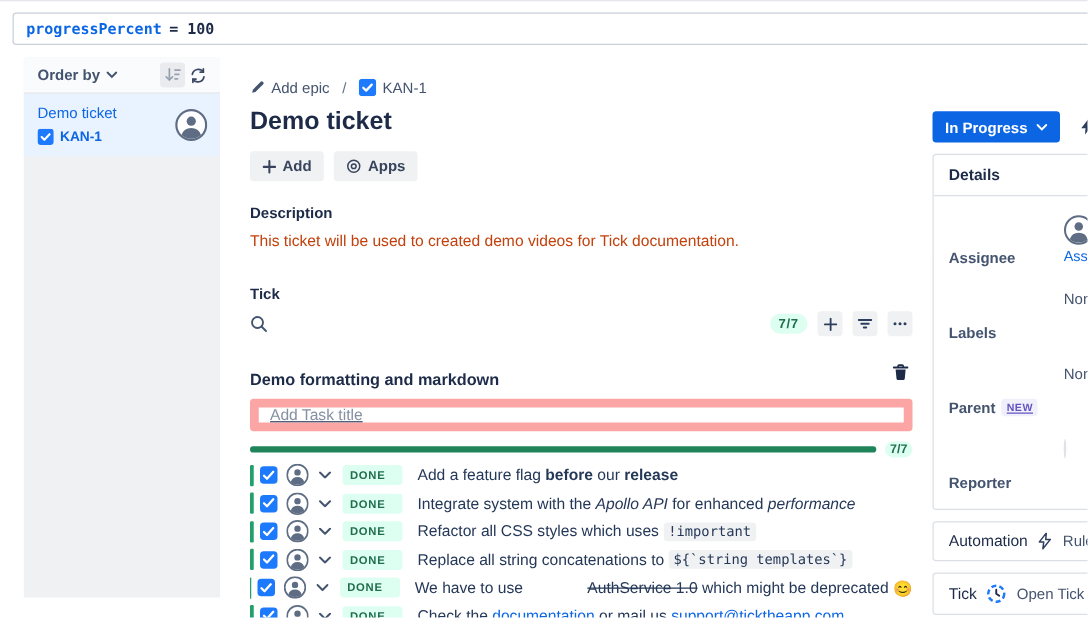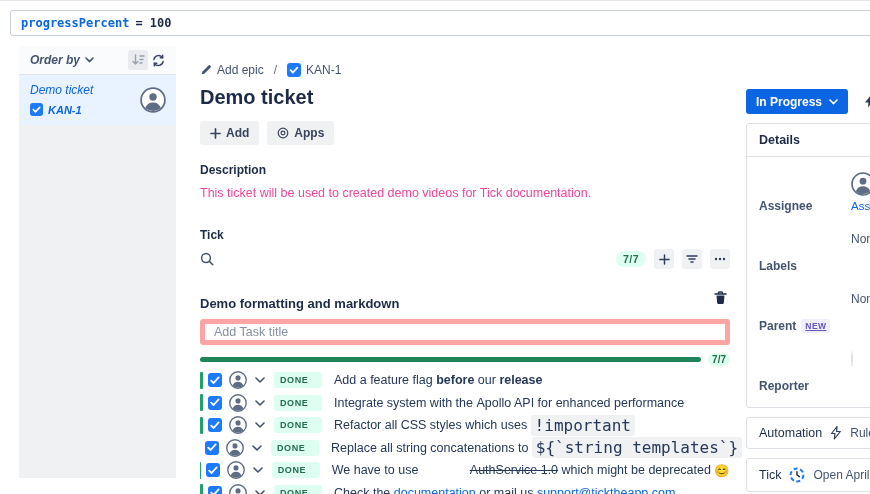--- a/index.html
+++ b/index.html
@@ -15,21 +15,21 @@
     position:absolute; left:10px; top:9px; width:866px; height:26px;
     border:1px solid #C9CFD8; border-radius:3px; background:#fff;
     display:flex; align-items:center; padding:0 10px;
     font-family:"DejaVu Sans Mono", monospace; font-size:12px; font-weight:bold;
   }
   .topbar .var { color:#0B66E4; }
   .topbar .val { color:#1D2B48; margin-left:6px; }
   
   .sidebar {
     position:absolute; left:19px; top:45px; width:157px; bottom:16px;
-    background:#F0F1F3; border-radius:3px 3px 0 0; overflow:hidden;font-style:italic;
+    background:#F0F1F3; border-radius:3px 3px 0 0; overflow:hidden;
   }
   .sidebar-header {
     height:29px; background:#FAFBFC; border-bottom:1px solid #E2E4E9;
     display:flex; align-items:center; padding:0 8px 0 11px;
   }
   .orderby { font-size:12px; font-weight:bold; color:#44546F; display:flex; align-items:center; gap:5px; cursor:pointer; }
   .sidebar-header .spacer { flex:1; }
   .icon-btn-sm {
     width:20px; height:20px; border-radius:3px; display:flex; align-items:center; justify-content:center;
     cursor:pointer;
@@ -50,38 +50,38 @@
   .breadcrumb .sep { color:#626F86; margin:0 4px; }
   .page-title { margin-top:9px; font-size:20px; font-weight:600; color:#1D2B48; }
   .btn-row { margin-top:12px; display:flex; gap:8px; }
   .gray-btn {
     background:#F0F1F3; border:none; border-radius:3px; height:24px; padding:0 10px;
     font-family:inherit; font-size:12px; font-weight:bold; color:#38445C;
     display:flex; align-items:center; gap:5px; cursor:pointer;
   }
   .section-label { font-size:12px; font-weight:bold; color:#1D2B48; }
   .desc-label { margin-top:18px; }
-  .desc-text { margin-top:9px; font-size:12.5px; color:#ec4899; }
+  .desc-text { margin-top:9px; font-size:12.5px; color:#c2410c; }
   .tick-label { margin-top:28px; }
   .tick-toolbar { margin-top:5px; display:flex; align-items:center; height:24px; }
   .tick-toolbar .spacer { flex:1; }
   .pill-green {
     background:#DCFFF1; color:#216E4E; font-size:10.5px; font-weight:bold;
     padding:2px 7px; border-radius:9px; letter-spacing:0.5px;
   }
   .tool-btn {
     width:20px; height:20px; background:#F0F1F3; border-radius:3px; border:none;
     display:flex; align-items:center; justify-content:center; margin-left:8px; cursor:pointer;
   }
   .group-header { margin-top:13px; display:flex; align-items:center; }
   .group-title { font-size:13px; font-weight:bold; color:#1D2B48; flex:1;margin-top:12px; }
   .trash-btn { background:none; border:none; cursor:pointer; display:flex; padding:0 3px; }
   .task-input {
-    margin-top:8px; width:100%; height:26px; border:5px solid #fca5a5; border-radius:3px;
-    font-family:inherit; font-size:12.5px; color:#172B4D; padding:0 9px; outline:none;
+    margin-top:8px; width:100%; height:26px; border:7px solid #fca5a5; border-radius:3px;
+    font-family:inherit; font-size:12.5px; color:#172B4D; padding:0 9px; outline:none;text-decoration:underline;
   }
   .task-input::placeholder { color:#8590A2; }
   .progress-row { margin-top:8px; display:flex; align-items:center; gap:7px; }
   .progress-track { flex:1; height:5px; border-radius:3px; background:#1F845A; }
   .progress-count { font-size:10px; font-weight:bold; background:#DCFFF1; color:#216E4E; padding:1px 4px; border-radius:7px; }
   
   .task-list { margin-top:6px; }
   .task-row { display:flex; align-items:center; height:16px; margin-bottom:6.5px; }
   .row-bar { width:3px; height:17px; background:#22A06B; border-radius:1px; margin-right:5px; }
   .checkbox {
@@ -90,25 +90,25 @@
   }
   .task-row .avatar { margin-left:7px; cursor:pointer; }
   .chev { margin-left:8px; display:flex; cursor:pointer; }
   .status-badge {
     margin-left:9px; background:#DCFFF1; color:#216E4E; font-size:9px; font-weight:bold;
     letter-spacing:0.6px; padding:3px 6px; border-radius:3px; min-width:48px; cursor:pointer;
   }
   .task-text { margin-left:12px; font-size:12.5px; color:#253858; white-space:nowrap; display:flex; align-items:center;text-align:right; }
   .task-text span { white-space:pre; }
   .seg-bold { font-weight:bold; }
-  .seg-italic { }
+  .seg-italic { font-style:italic; }
   .seg-strike { text-decoration:line-through;margin-left:48px; }
   .seg-link { color:#0C66E4; cursor:pointer; }
   .seg-code {
-    font-family:"DejaVu Sans Mono", monospace; font-size:16px;
+    font-family:"DejaVu Sans Mono", monospace; font-size:11px;
     background:#F0F1F3; color:#253858; padding:1px 4px; border-radius:3px;
   }
   
   .right { position:absolute; left:746px; top:88px; width:215px; }
   .status-row { display:flex; align-items:center; }
   .status-btn {
     background:#0C66E4; color:#fff; border:none; border-radius:3px; height:25px; padding:0 10px;
     font-family:inherit; font-size:12px; font-weight:bold; display:flex; align-items:center; gap:7px; cursor:pointer;
   }
   .actions-btn {
@@ -494,20 +494,20 @@
       </svg>
     <span class="link">Rule executions</span>
   </div>
 
   <div class="card inline-card">
     <span class="label">Tick</span>
     <svg width="16" height="16" viewBox="0 0 16 16">
       <circle cx="8" cy="8" r="6.4" fill="none" stroke="#1D7AFC" stroke-width="2" stroke-dasharray="4 2.5"></circle>
       <path d="M8 4.8V8l2.4 1.6" stroke="#1D2B48" stroke-width="1.5" fill="none" stroke-linecap="round" stroke-linejoin="round"></path>
     </svg>
-    <span class="link">Open April</span>
+    <span class="link">Open Tick</span>
   </div>
 
   <div class="meta">
     <div>Created April 4, 2024 at 8:49 PM</div>
     <div>Updated July 20, 2024 at 1:38 PM</div>
   </div>
 </div>
 
 </body></html>

